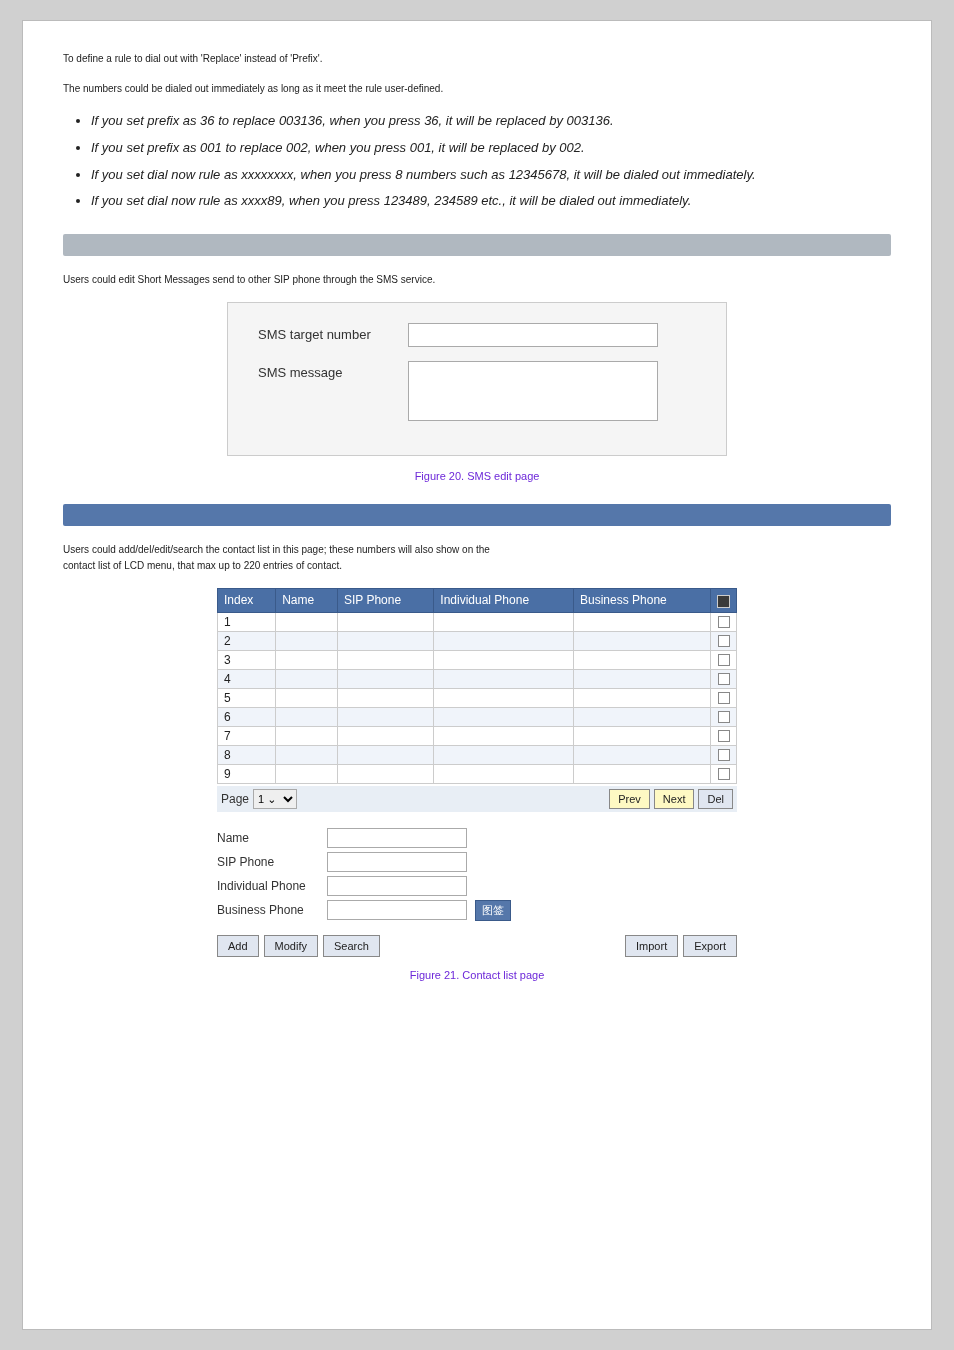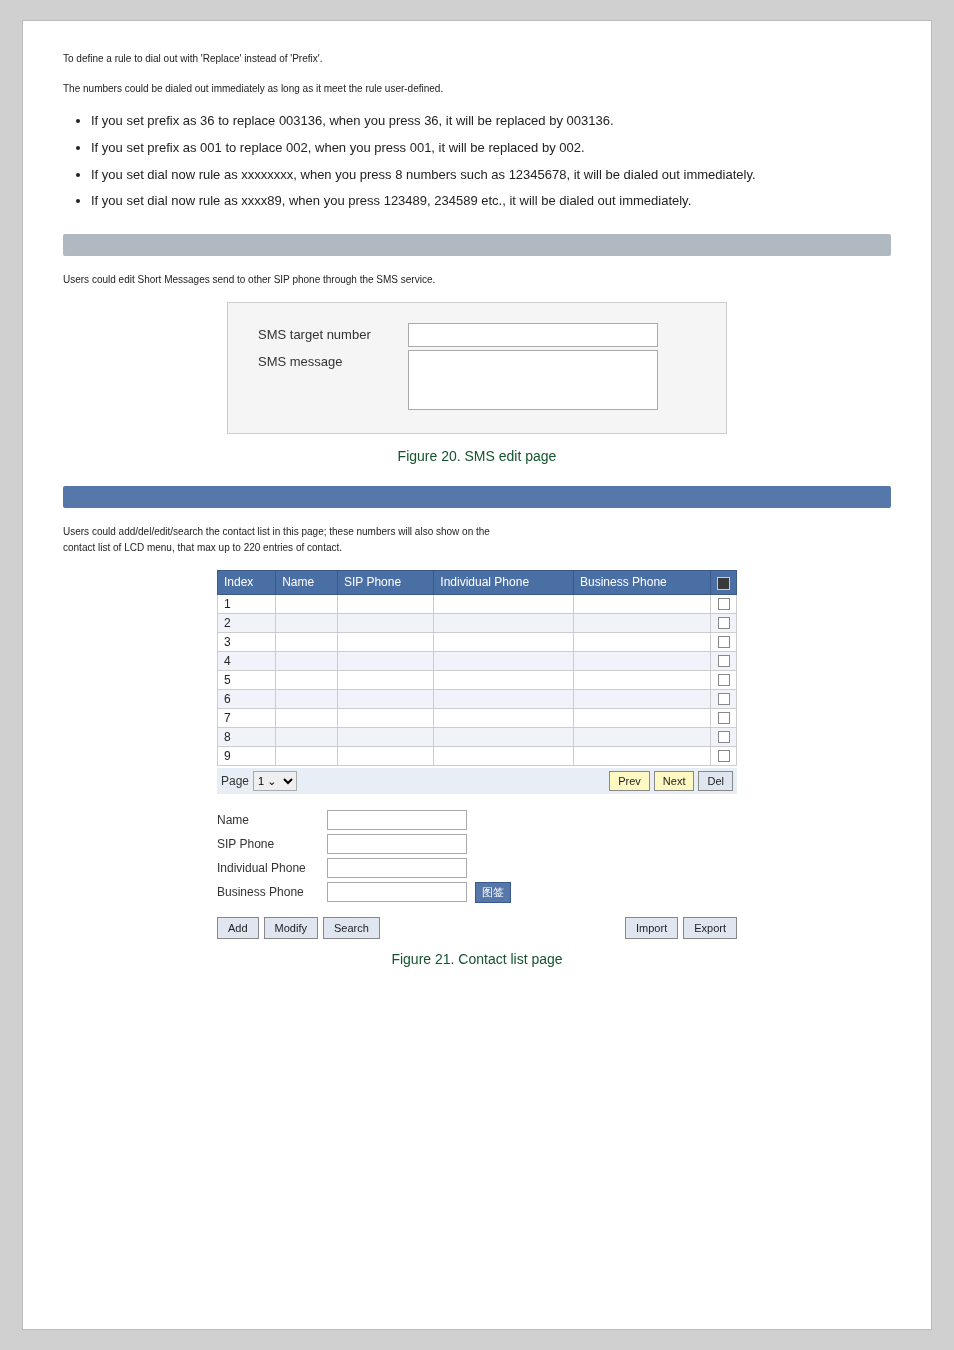--- a/index.html
+++ b/index.html
@@ -29,20 +29,21 @@
     }
     .bullet-list {
       margin: 14px 0 14px 28px;
       list-style: disc;
     }
     .bullet-list li {
       font-size: 13px;
       line-height: 1.6;
       margin-bottom: 6px;
       text-align: justify;
+      font-style: italic;
     }
     .section-divider {
       background: #b0b8c0;
       height: 22px;
       margin: 22px 0 16px 0;
       border-radius: 2px;
     }
     .section-divider-blue {
       background: #5577aa;
       height: 22px;
@@ -52,21 +53,21 @@
     .sms-form-container {
       border: 1px solid #ccc;
       background: #f5f5f5;
       padding: 20px 30px 20px 30px;
       width: 500px;
       margin: 0 auto 14px auto;
     }
     .sms-form-row {
       display: flex;
       align-items: flex-start;
-      margin-bottom: 3px;
+      margin-bottom: 14px;
     }
     .sms-label {
       width: 150px;
       font-size: 13px;
       padding-top: 4px;
       color: #333;
     }
     .sms-input {
       width: 250px;
       height: 24px;
@@ -79,22 +80,22 @@
       width: 250px;
       height: 60px;
       border: 1px solid #aaa;
       background: #fff;
       font-size: 12px;
       padding: 2px 4px;
       resize: none;
     }
     .figure-caption {
       text-align: center;
-      font-size: 14px;
-      color: #14532d;
+      font-size: 11px;
+      color: #6d28d9;
       margin-bottom: 18px;
     }
     .contact-table-container {
       width: 520px;
       margin: 11px auto 0 auto;
     }
     .contact-table {
       width: 100%;
       border-collapse: collapse;
       font-size: 12px;

